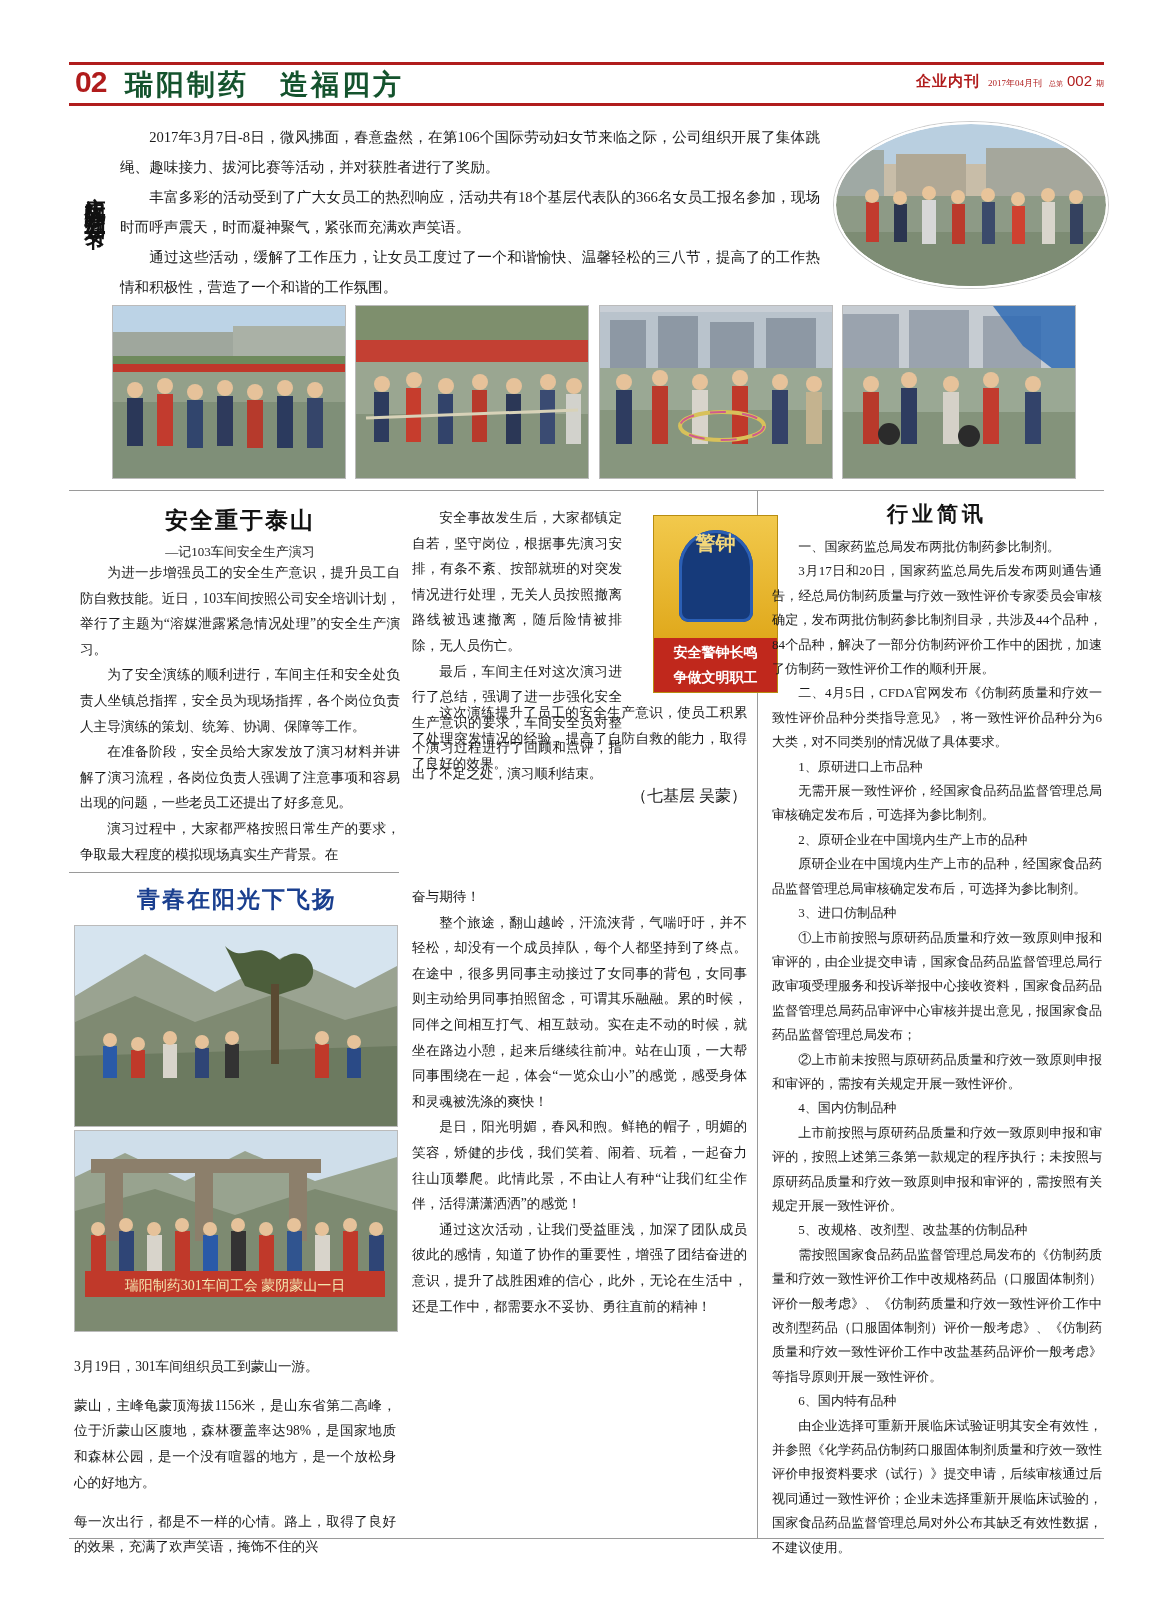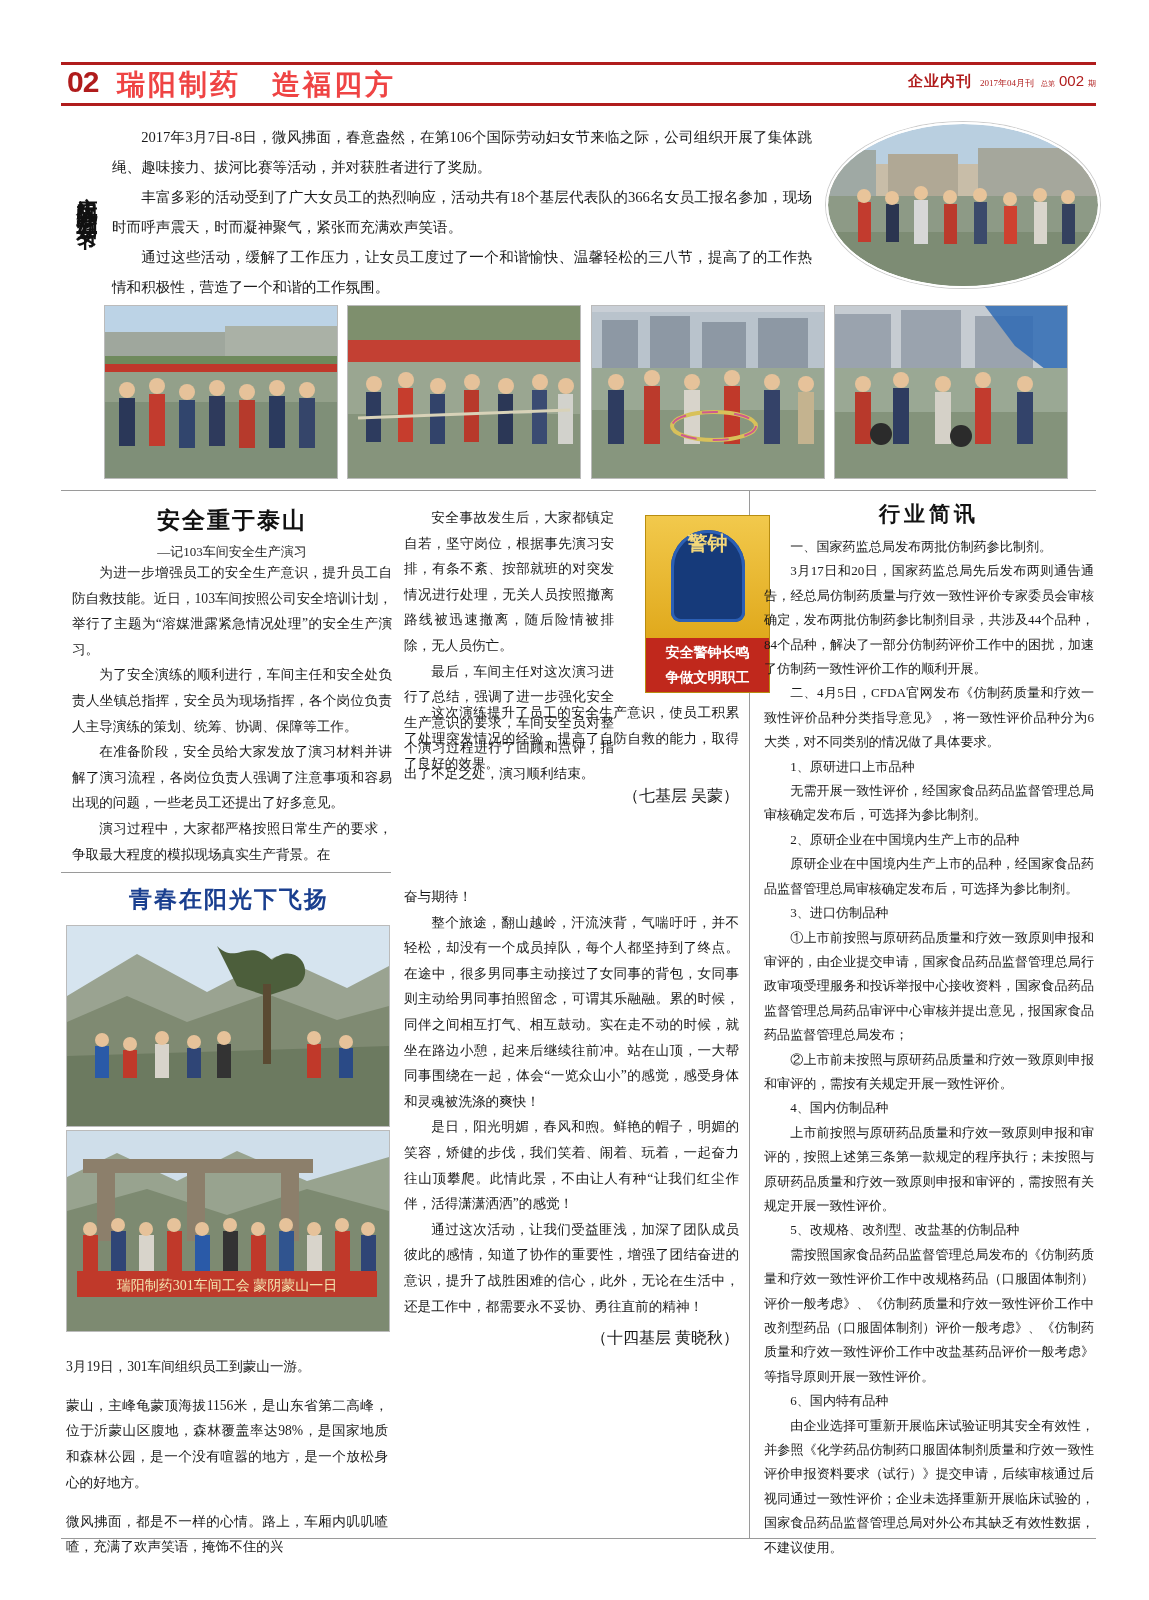--- a/index.html
+++ b/index.html
@@ -4,28 +4,28 @@
 <style>
   html,body{margin:0;padding:0;}
   body{
     width:1149px;height:1600px;
     background:#ffffff;
     font-family:"Liberation Serif",serif;
     color:#1a1a1a;
     position:relative;
     overflow:hidden;
   }
-  .page{position:absolute;left:4px;top:0;width:943px;height:1600px;}
+  .page{position:absolute;left:12px;top:0;width:943px;height:1600px;}
 
   
   .masthead{position:absolute;left:57px;top:62px;width:1035px;height:42px;}
   .mh-rule-top{position:absolute;left:0;top:0;width:1035px;height:3px;background:#b01c1c;}
   .mh-rule-bot{position:absolute;left:0;top:41px;width:1035px;height:3px;background:#b01c1c;}
   .pagenum{position:absolute;left:6px;top:3px;font-size:30px;font-weight:bold;color:#b01c1c;font-family:"Liberation Sans",sans-serif;letter-spacing:-1px;}
-  .mh-title{position:absolute;left:56px;top:4px;font-size:28px;font-weight:bold;color:#ef4444;letter-spacing:3px;}
+  .mh-title{position:absolute;left:56px;top:4px;font-size:28px;font-weight:bold;color:#14532d;letter-spacing:3px;}
   .mh-right{position:absolute;right:0;top:10px;text-align:right;white-space:nowrap;}
   .mh-right .jk{font-size:15px;font-weight:bold;color:#b01c1c;font-family:"Liberation Sans",sans-serif;letter-spacing:1px;}
   .mh-right .dt{font-size:9px;color:#b01c1c;margin-left:4px;}
   .mh-right .iss{font-size:7px;color:#b01c1c;margin-left:3px;}
   .mh-right .num{font-size:15px;font-weight:normal;color:#b01c1c;font-family:"Liberation Sans",sans-serif;}
   .mh-right .qi{font-size:8px;color:#b01c1c;}
 
   
   .vtitle{
     position:absolute;left:60px;top:180px;width:34px;
@@ -351,29 +351,28 @@
           <circle cx="301" cy="98" r="7" fill="#e6c29a"></circle>
       </g>
       <rect x="10" y="140" width="300" height="26" fill="#c0392a"></rect>
       <text x="160" y="159" font-size="14" fill="#f3e6b0" text-anchor="middle" font-family="Liberation Serif, serif">瑞阳制药301车间工会 蒙阴蒙山一日</text>
     </svg>
   </div>
 
   <div class="caption-small" style="position:absolute;left:62px;top:1340px;width:322px;">
     <p>3月19日，301车间组织员工到蒙山一游。</p>
     <p>蒙山，主峰龟蒙顶海拔1156米，是山东省第二高峰，位于沂蒙山区腹地，森林覆盖率达98%，是国家地质和森林公园，是一个没有喧嚣的地方，是一个放松身心的好地方。</p>
-    <p>微风拂面，都是不一样的心情。路上，车厢内叽叽喳喳，充满了欢声笑语，掩饰不住的兴</p>
+    <p>每一次出行，都是不一样的心情。路上，取得了良好的效果，充满了欢声笑语，掩饰不住的兴</p>
   </div>
 
   <div class="body-col" style="position:absolute;left:400px;top:884px;width:335px;">
     <p style="text-indent:0;">奋与期待！</p>
     <p>整个旅途，翻山越岭，汗流浃背，气喘吁吁，并不轻松，却没有一个成员掉队，每个人都坚持到了终点。在途中，很多男同事主动接过了女同事的背包，女同事则主动给男同事拍照留念，可谓其乐融融。累的时候，同伴之间相互打气、相互鼓动。实在走不动的时候，就坐在路边小憩，起来后继续往前冲。站在山顶，一大帮同事围绕在一起，体会“一览众山小”的感觉，感受身体和灵魂被洗涤的爽快！</p>
     <p>是日，阳光明媚，春风和煦。鲜艳的帽子，明媚的笑容，矫健的步伐，我们笑着、闹着、玩着，一起奋力往山顶攀爬。此情此景，不由让人有种“让我们红尘作伴，活得潇潇洒洒”的感觉！</p>
     <p>通过这次活动，让我们受益匪浅，加深了团队成员彼此的感情，知道了协作的重要性，增强了团结奋进的意识，提升了战胜困难的信心，此外，无论在生活中，还是工作中，都需要永不妥协、勇往直前的精神！</p>
-    <div class="sign">（十四基层 黄晓秋）</div>
   </div>
 
   <div class="colhdr" style="position:absolute;left:760px;top:500px;width:330px;">行业简讯</div>
 
   <div class="body-col" style="position:absolute;left:760px;top:535px;width:330px;font-size:13.1px;line-height:24.4px;">
     <p>一、国家药监总局发布两批仿制药参比制剂。</p>
     <p>3月17日和20日，国家药监总局先后发布两则通告通告，经总局仿制药质量与疗效一致性评价专家委员会审核确定，发布两批仿制药参比制剂目录，共涉及44个品种，84个品种，解决了一部分仿制药评价工作中的困扰，加速了仿制药一致性评价工作的顺利开展。</p>
     <p>二、4月5日，CFDA官网发布《仿制药质量和疗效一致性评价品种分类指导意见》，将一致性评价品种分为6大类，对不同类别的情况做了具体要求。</p>
     <p>1、原研进口上市品种</p>
     <p>无需开展一致性评价，经国家食品药品监督管理总局审核确定发布后，可选择为参比制剂。</p>

